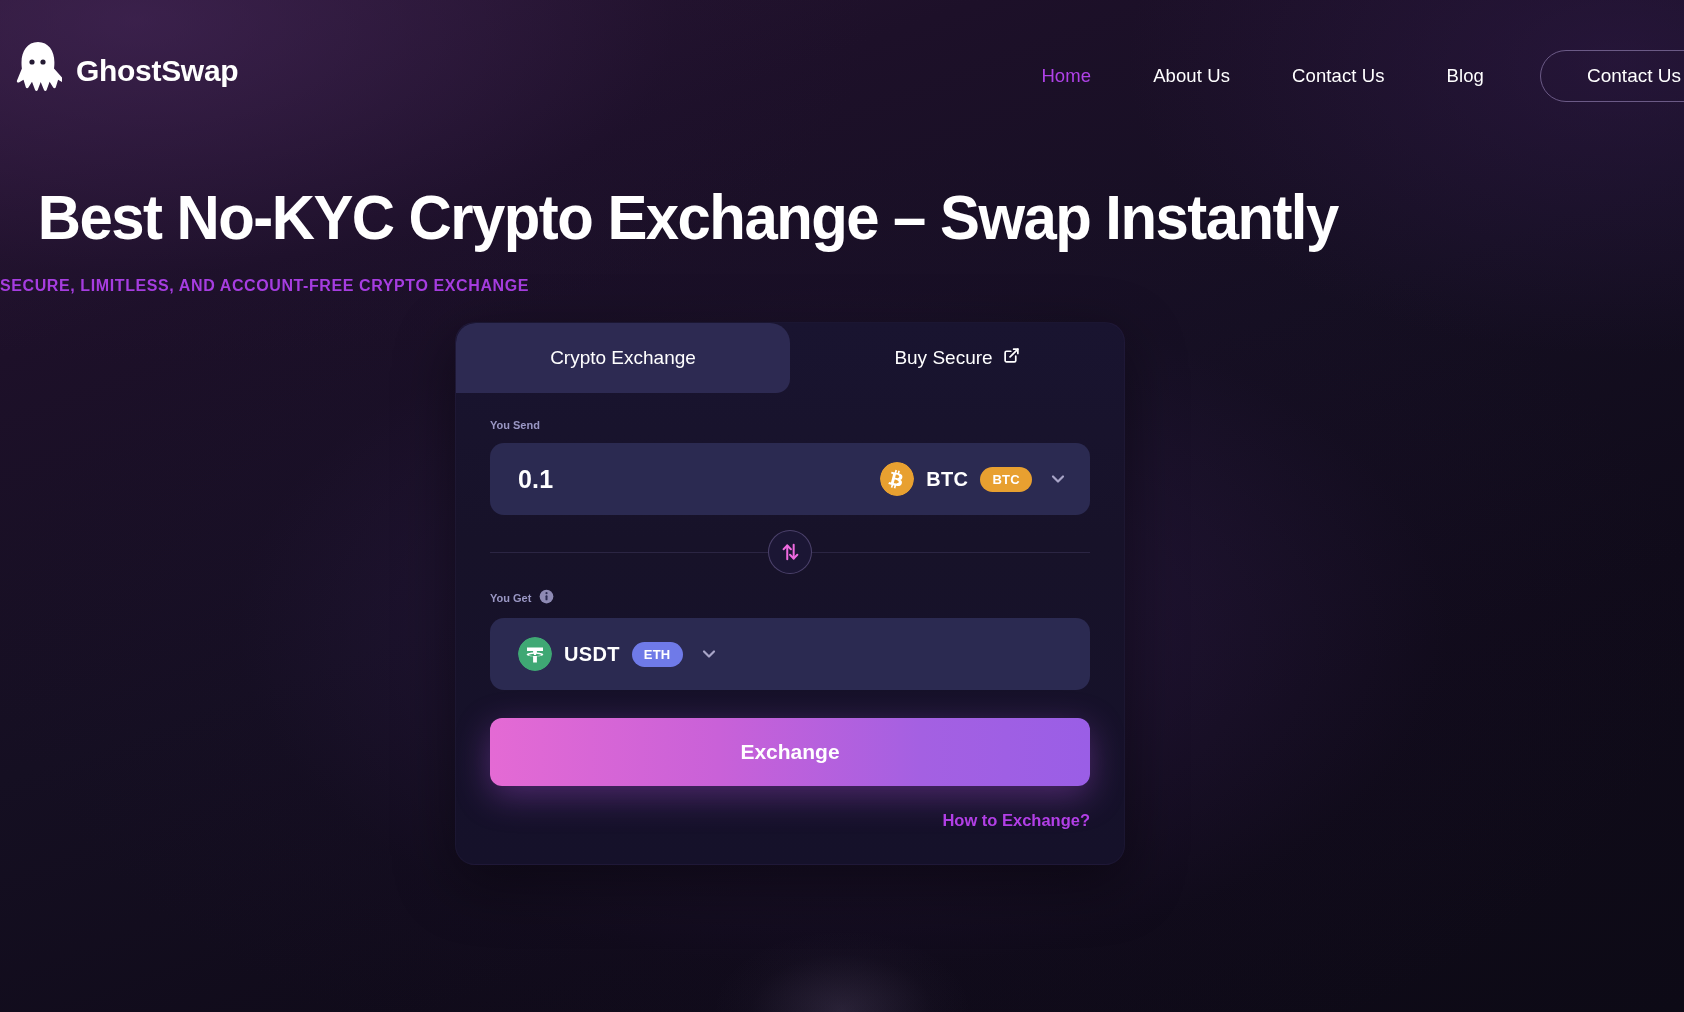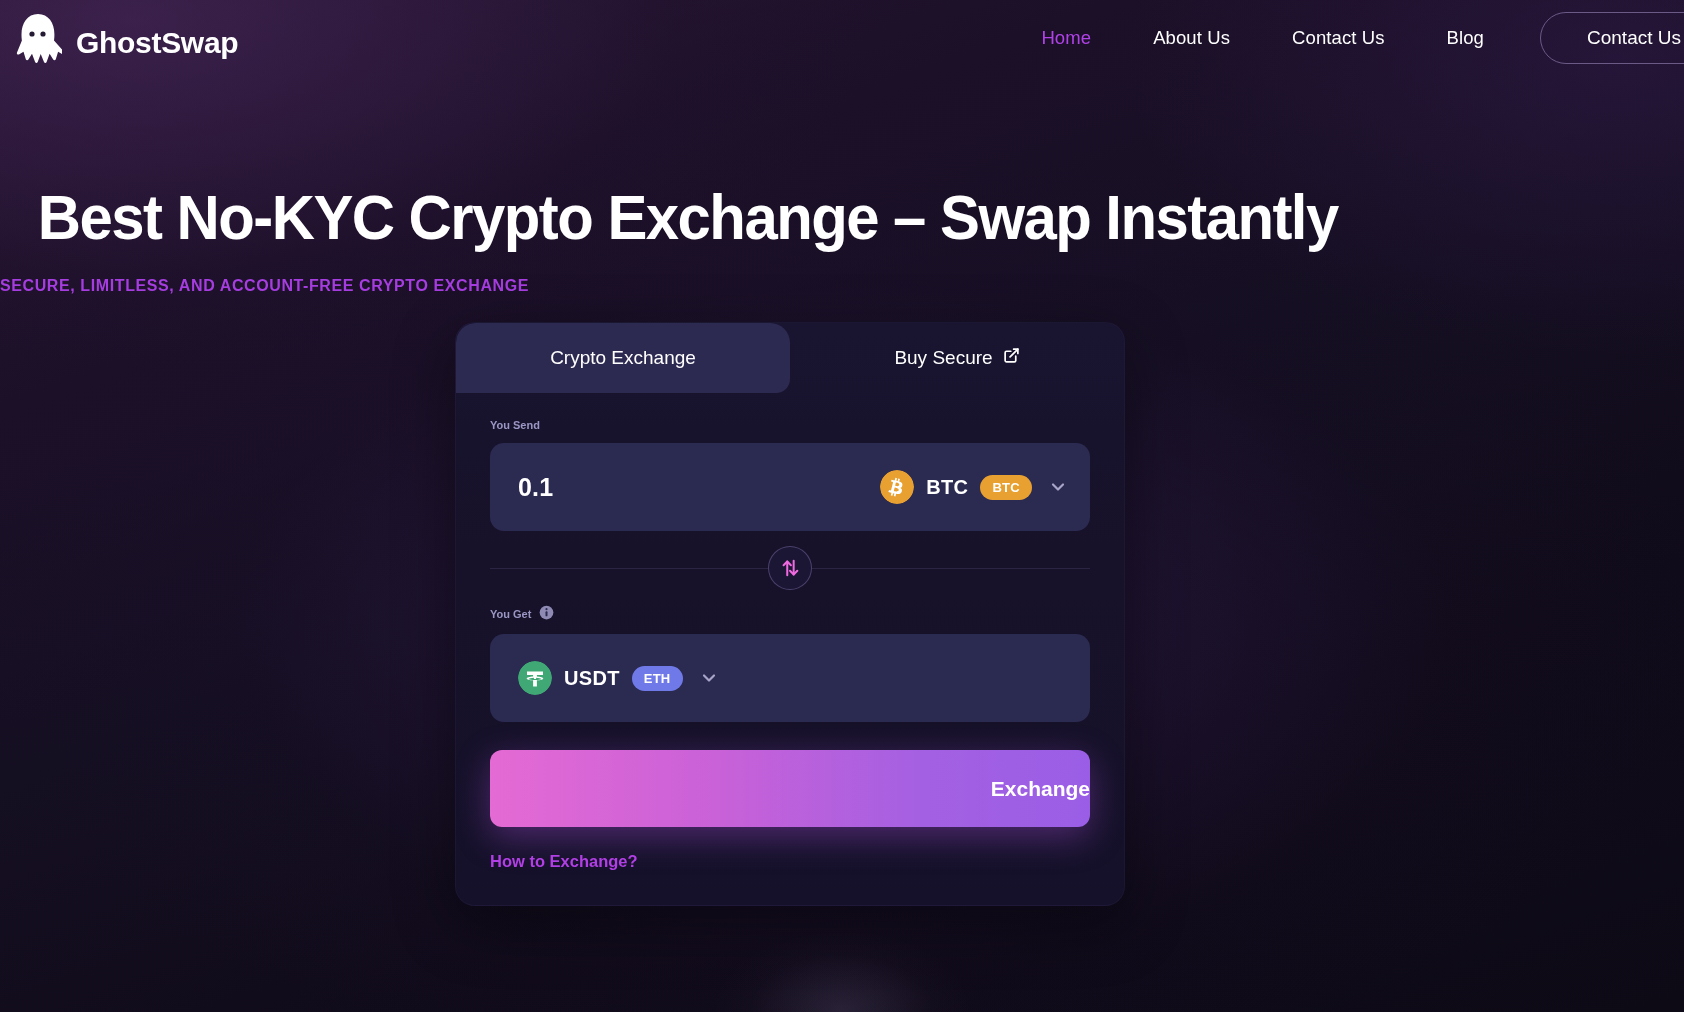--- a/index.html
+++ b/index.html
@@ -25,23 +25,23 @@
     left: 50%; top: 930px;
     width: 260px; height: 160px;
     transform: translateX(-50%);
     border-radius: 50%;
     background: radial-gradient(closest-side, rgba(170,150,200,0.16), rgba(170,150,200,0.02) 70%, rgba(0,0,0,0));
     pointer-events: none;
   }
 
   
   .header {
-    position: absolute; top: 12px; left: 0;
+    position: absolute; top: 2px; left: 0;
     width: 1684px; height: 100px;
-    display: flex; align-items: flex-start;
+    display: flex; align-items: flex-end;
     padding: 0 0 0 14px;
     z-index: 5;
   }
   .brand { display: flex; align-items: center; gap: 14px; }
   .ghost-mark { width: 48px; height: 62px; display: block; }
   .brand-name {
     color: #ffffff;
     font-size: 30px;
     font-weight: 700;
     letter-spacing: -0.3px;
@@ -132,21 +132,21 @@
     font-size: 11px;
     font-weight: 700;
     margin-bottom: 12px;
     display: flex; align-items: center; gap: 8px;
   }
   .info-icon {
     width: 15px; height: 15px;
     display: inline-block;
   }
   .input-row {
-    height: 88px;
+    height: 72px;
     border-radius: 14px;
     background: #2b2a51;
     display: flex; align-items: center;
     padding: 0 22px 0 28px;
   }
   .amount {
     flex: 1;
     color: #ffffff;
     font-size: 25px;
     font-weight: 700;
@@ -189,36 +189,35 @@
     background: #1b1634;
     border: 1px solid rgba(135,118,175,0.45);
     display: flex; align-items: center; justify-content: center;
     cursor: pointer;
   }
   .swap-ico { width: 22px; height: 22px; display: block; }
 
   .exchange-btn {
     margin-top: 28px;
     width: 100%;
-    height: 77px;
+    height: 68px;
     border: none;
     border-radius: 12px;
     background: linear-gradient(90deg, #e46ad4 0%, #c961d8 38%, #a460e2 72%, #9a5ee6 100%);
     color: #ffffff;
     font-size: 21px;
     font-weight: 700;
     cursor: pointer;
     box-shadow: 0 10px 34px rgba(170,80,220,0.38);
     font-family: "Liberation Sans", sans-serif;
-    text-align: right;
   }
   .how-link {
     display: block;
     margin-top: 25px;
-    text-align: left;
+    text-align: right;
     color: #b23fe6;
     font-size: 16.5px;
     font-weight: 700;
     text-decoration: none;
   }
 </style>
 </head>
 <body>
 
 <div id="root">

